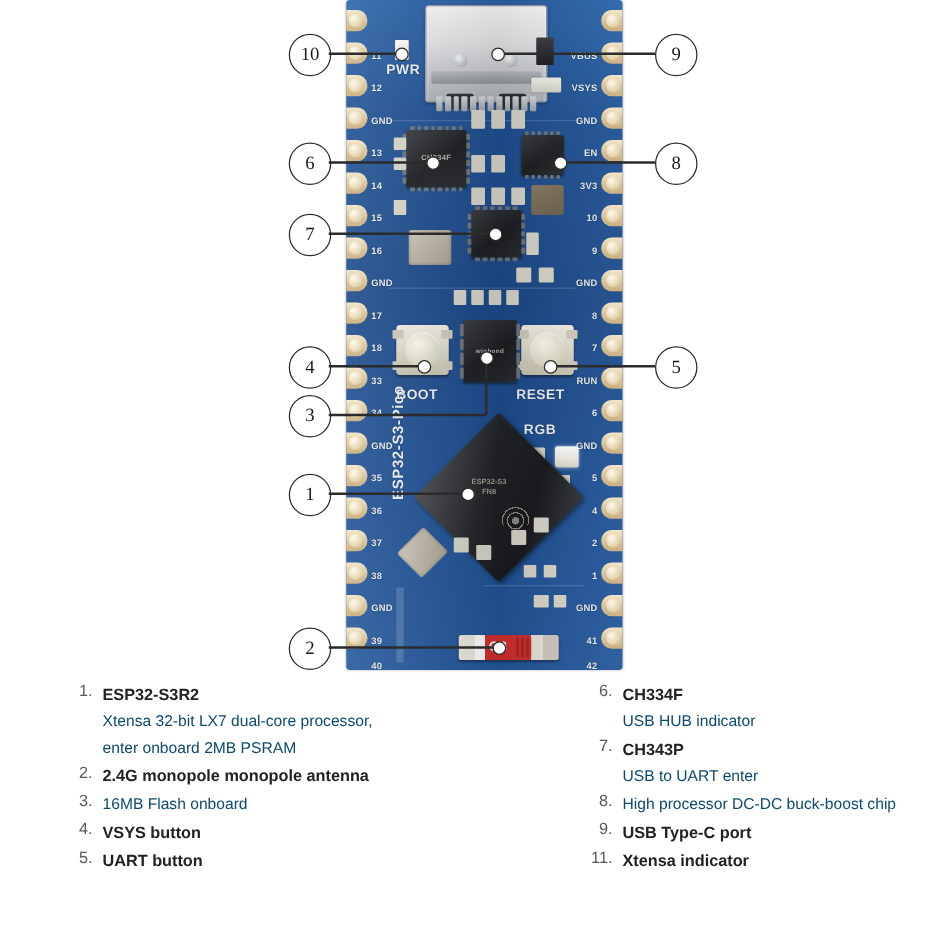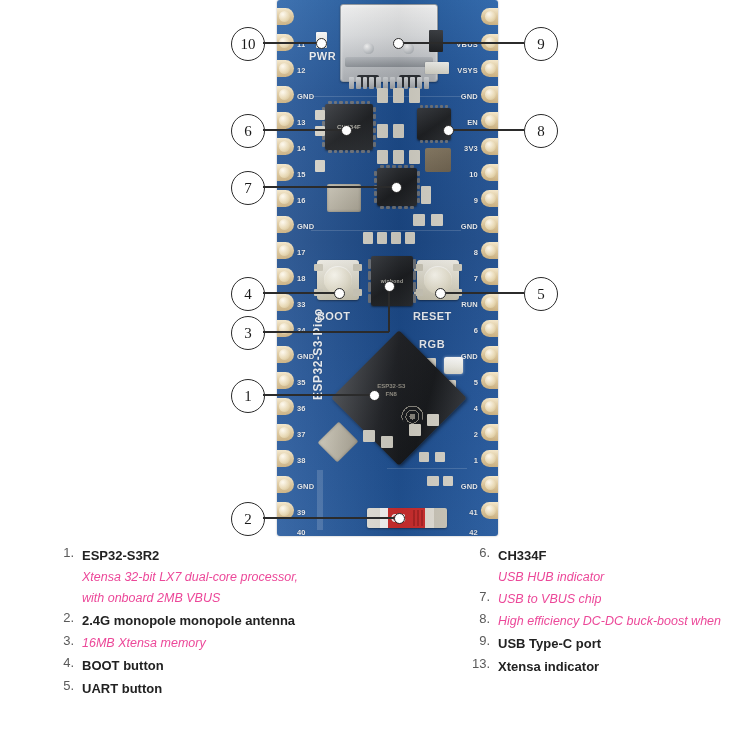--- a/index.html
+++ b/index.html
@@ -158,21 +158,21 @@
 
   
   .legend{position:absolute;left:0;top:545px;width:750px;height:205px;}
   .col{position:absolute;top:0;}
   .colL{left:52px;width:380px;}
   .colR{left:468px;width:280px;}
   .li{position:relative;margin-bottom:1px;}
   .li .num{position:absolute;left:0;top:0;width:22px;text-align:right;
     font-size:13px;color:#5a5a5a;}
   .li .ttl{margin-left:30px;font-size:13px;font-weight:bold;color:#222;line-height:22px;}
-  .li .dsc{margin-left:30px;font-size:12.5px;color:#ec4899;line-height:21px;font-style:italic;}
+  .li .dsc{margin-left:30px;font-size:12.5px;color:#0c4a6e;line-height:21px;}
 </style>
 </head>
 <body>
 
 <div id="stage">
 
   <div class="board">
 
     <div class="trace" style="left:34px;top:96px;width:150px;height:1px;"></div>
     <div class="trace" style="left:34px;top:230px;width:150px;height:1px;"></div>
@@ -590,58 +590,59 @@
   <div class="leader" style="left:263px;top:517px;width:135px;"></div>
   <div class="dot" style="left:394px;top:513px;"></div>
 
   <div class="legend">
 
     <div class="col colL">
       <div class="li">
         <span class="num">1.</span>
         <div class="ttl">ESP32-S3R2</div>
         <div class="dsc">Xtensa 32-bit LX7 dual-core processor,</div>
-        <div class="dsc">with onboard 2MB VBUS</div>
+        <div class="dsc">enter onboard 2MB PSRAM</div>
       </div>
       <div class="li">
         <span class="num">2.</span>
         <div class="ttl">2.4G monopole monopole antenna</div>
       </div>
       <div class="li">
         <span class="num">3.</span>
-        <div class="dsc">16MB Xtensa memory</div>
+        <div class="dsc">16MB Flash onboard</div>
       </div>
       <div class="li">
         <span class="num">4.</span>
-        <div class="ttl">BOOT button</div>
+        <div class="ttl">VSYS button</div>
       </div>
       <div class="li">
         <span class="num">5.</span>
         <div class="ttl">UART button</div>
       </div>
     </div>
 
     <div class="col colR">
       <div class="li">
         <span class="num">6.</span>
         <div class="ttl">CH334F</div>
         <div class="dsc">USB HUB indicator</div>
       </div>
       <div class="li">
         <span class="num">7.</span>
-        <div class="dsc">USB to VBUS chip</div>
+        <div class="ttl">CH343P</div>
+        <div class="dsc">USB to UART enter</div>
       </div>
       <div class="li">
         <span class="num">8.</span>
-        <div class="dsc">High efficiency DC-DC buck-boost when</div>
+        <div class="dsc">High processor DC-DC buck-boost chip</div>
       </div>
       <div class="li">
         <span class="num">9.</span>
         <div class="ttl">USB Type-C port</div>
       </div>
       <div class="li">
-        <span class="num">13.</span>
+        <span class="num">11.</span>
         <div class="ttl">Xtensa indicator</div>
       </div>
     </div>
 
   </div>
 </div>
 
 </body></html>

